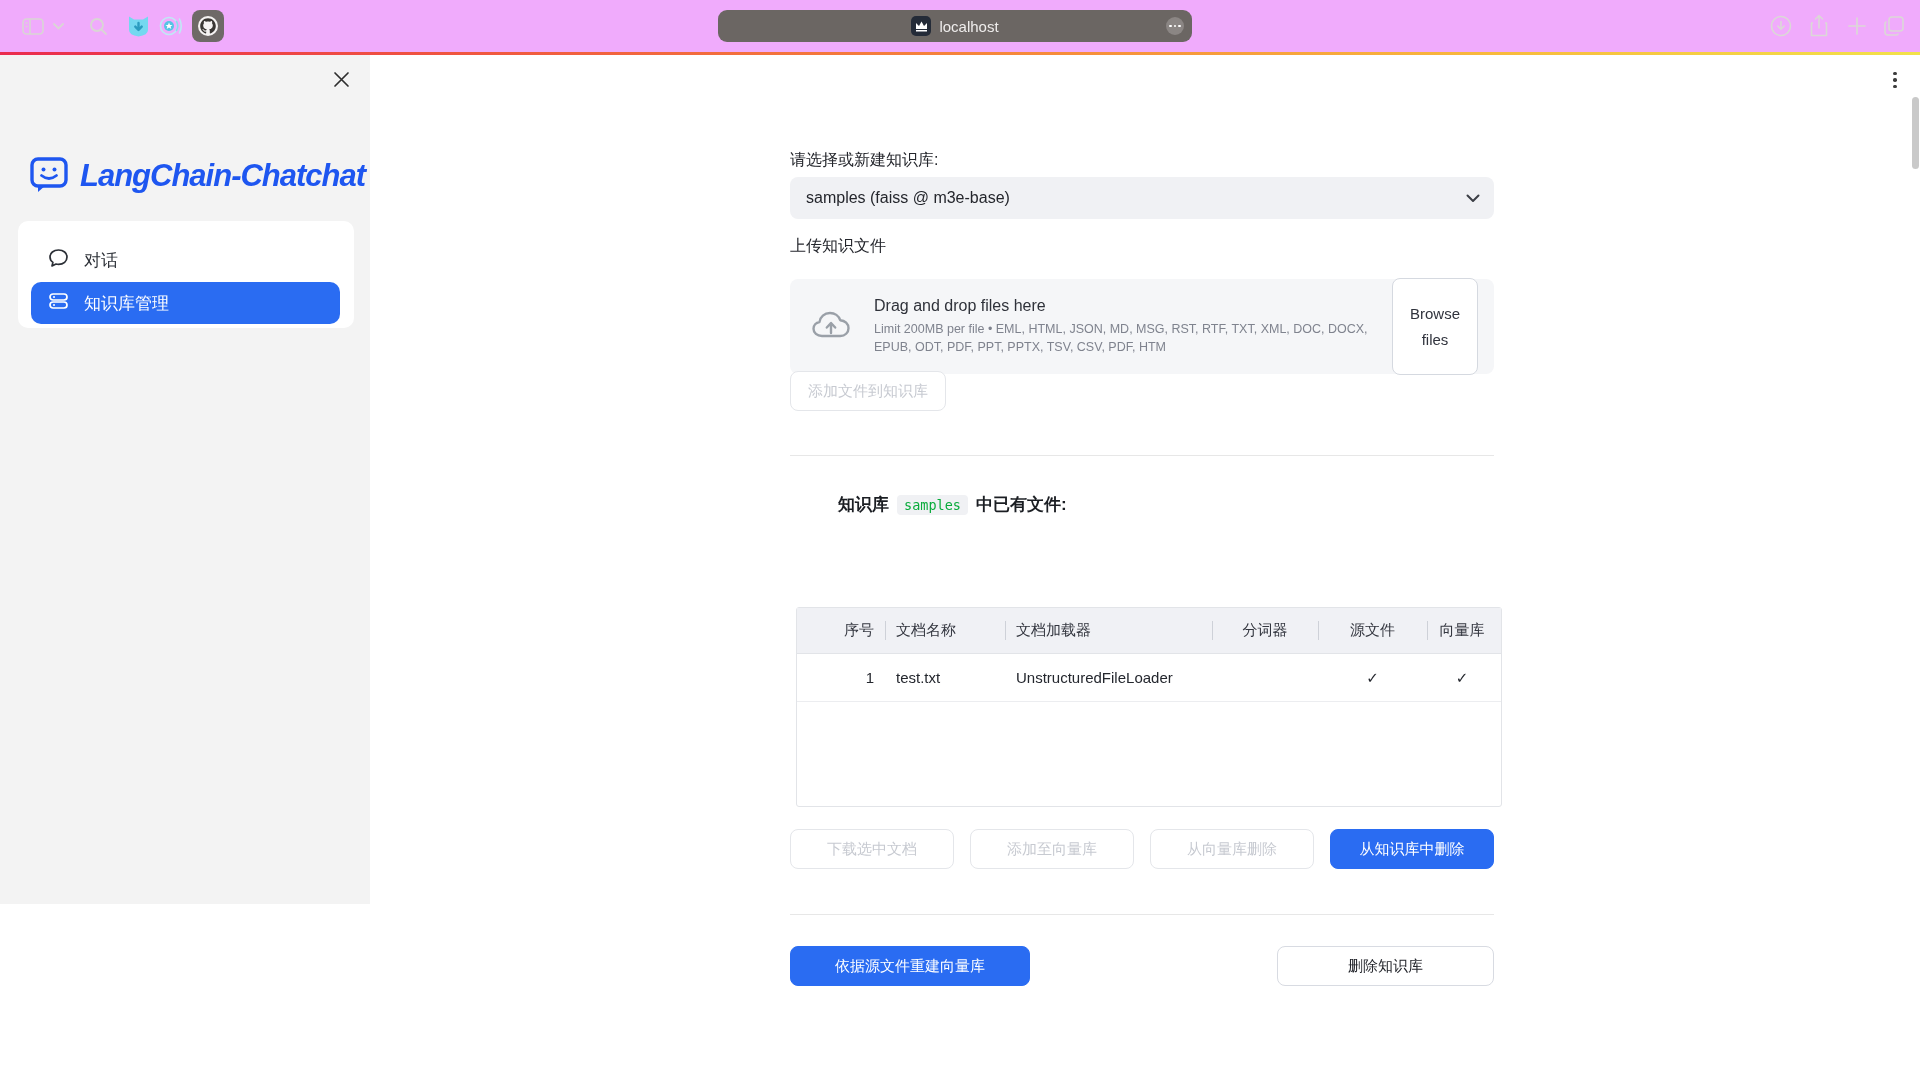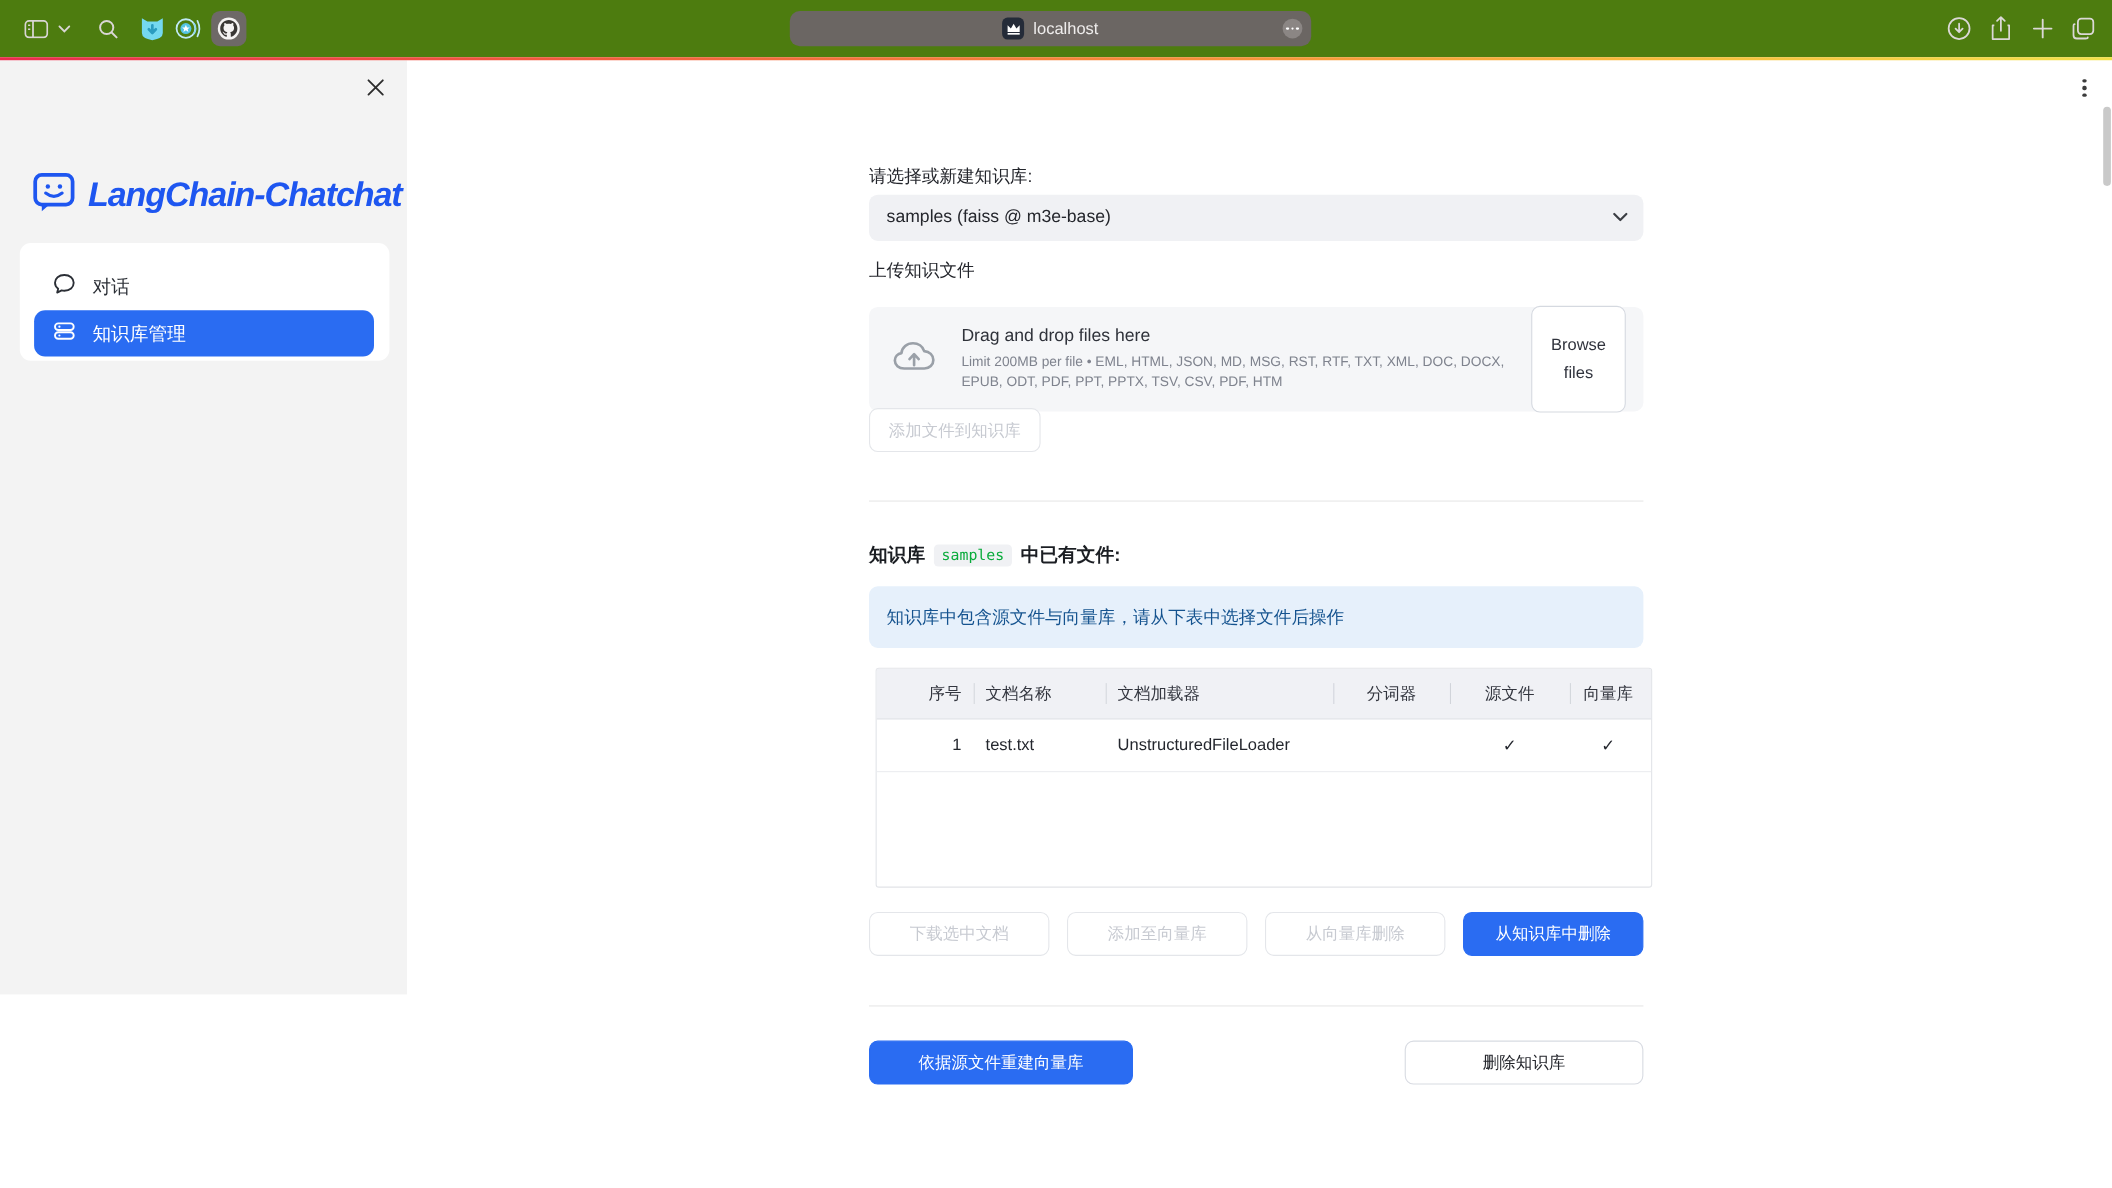--- a/index.html
+++ b/index.html
@@ -1,20 +1,20 @@
 <!DOCTYPE html>
 <html><head>
 <meta charset="utf-8">
 <style>
   html,body{margin:0;padding:0;width:1920px;height:1080px;overflow:hidden;
     font-family:"Liberation Sans","DejaVu Sans",sans-serif;background:#fff;}
   .stage{position:relative;width:1920px;height:1080px;}
 
   
-  .toolbar{position:absolute;left:0;top:0;width:1920px;height:52px;background:#4d7c0f;}
+  .toolbar{position:absolute;left:0;top:0;width:1920px;height:52px;background:#f0abfc;}
   .tb-ic{position:absolute;top:0;height:52px;display:flex;align-items:center;justify-content:center;cursor:default;}
   .tb-ic svg{display:block;}
   .gh-wrap{position:absolute;left:192px;top:10px;width:32px;height:32px;border-radius:8px;background:#6e6967;
     display:flex;align-items:center;justify-content:center;}
   .addressbar{position:absolute;left:718px;top:10px;width:474px;height:32px;border-radius:9px;background:#6b6663;
     display:flex;align-items:center;justify-content:center;color:#efedec;font-size:15px;}
   .addressbar .fav{width:20px;height:20px;border-radius:5px;background:#242b38;display:flex;align-items:center;
     justify-content:center;margin-right:8px;}
   .addressbar .dots{position:absolute;right:8px;top:7px;width:18px;height:18px;border-radius:50%;background:#8b8684;
     display:flex;align-items:center;justify-content:center;gap:2px;}
@@ -257,29 +257,26 @@
         <div class="dz-title">Drag and drop files here</div>
         <div class="dz-limit">Limit 200MB per file • EML, HTML, JSON, MD, MSG, RST, RTF, TXT, XML, DOC, DOCX, EPUB, ODT, PDF, PPT, PPTX, TSV, CSV, PDF, HTM</div>
       </span>
       <button class="browse-btn">Browse files</button>
     </div>
 
     <button class="btn btn-disabled" style="position:absolute;left:420px;top:316px;width:156px;height:40px;">添加文件到知识库</button>
 
     <div class="col divider" style="top:400px;"></div>
 
-    <div class="col kb-heading" style="top:344px;top:438px;">
+    <div class="col kb-heading" style="top:344px;top:438px;margin-left:48px;">
       <span>知识库</span>
       <span class="kb-name">samples</span>
       <span>中已有文件:</span>
     </div>
 
-    <div class="col infobox" style="top:478px;">
-      <span>知识库中包含源文件与向量库，请从下表中选择文件后操作</span>
-    </div>
 
     <div class="dtable" style="top:552px;">
       <div class="trow thead">
         <div class="tcell al-r">序号</div>
         <div class="tcell">文档名称</div>
         <div class="tcell">文档加载器</div>
         <div class="tcell al-c">分词器</div>
         <div class="tcell al-c">源文件</div>
         <div class="tcell al-c">向量库</div>
       </div>

